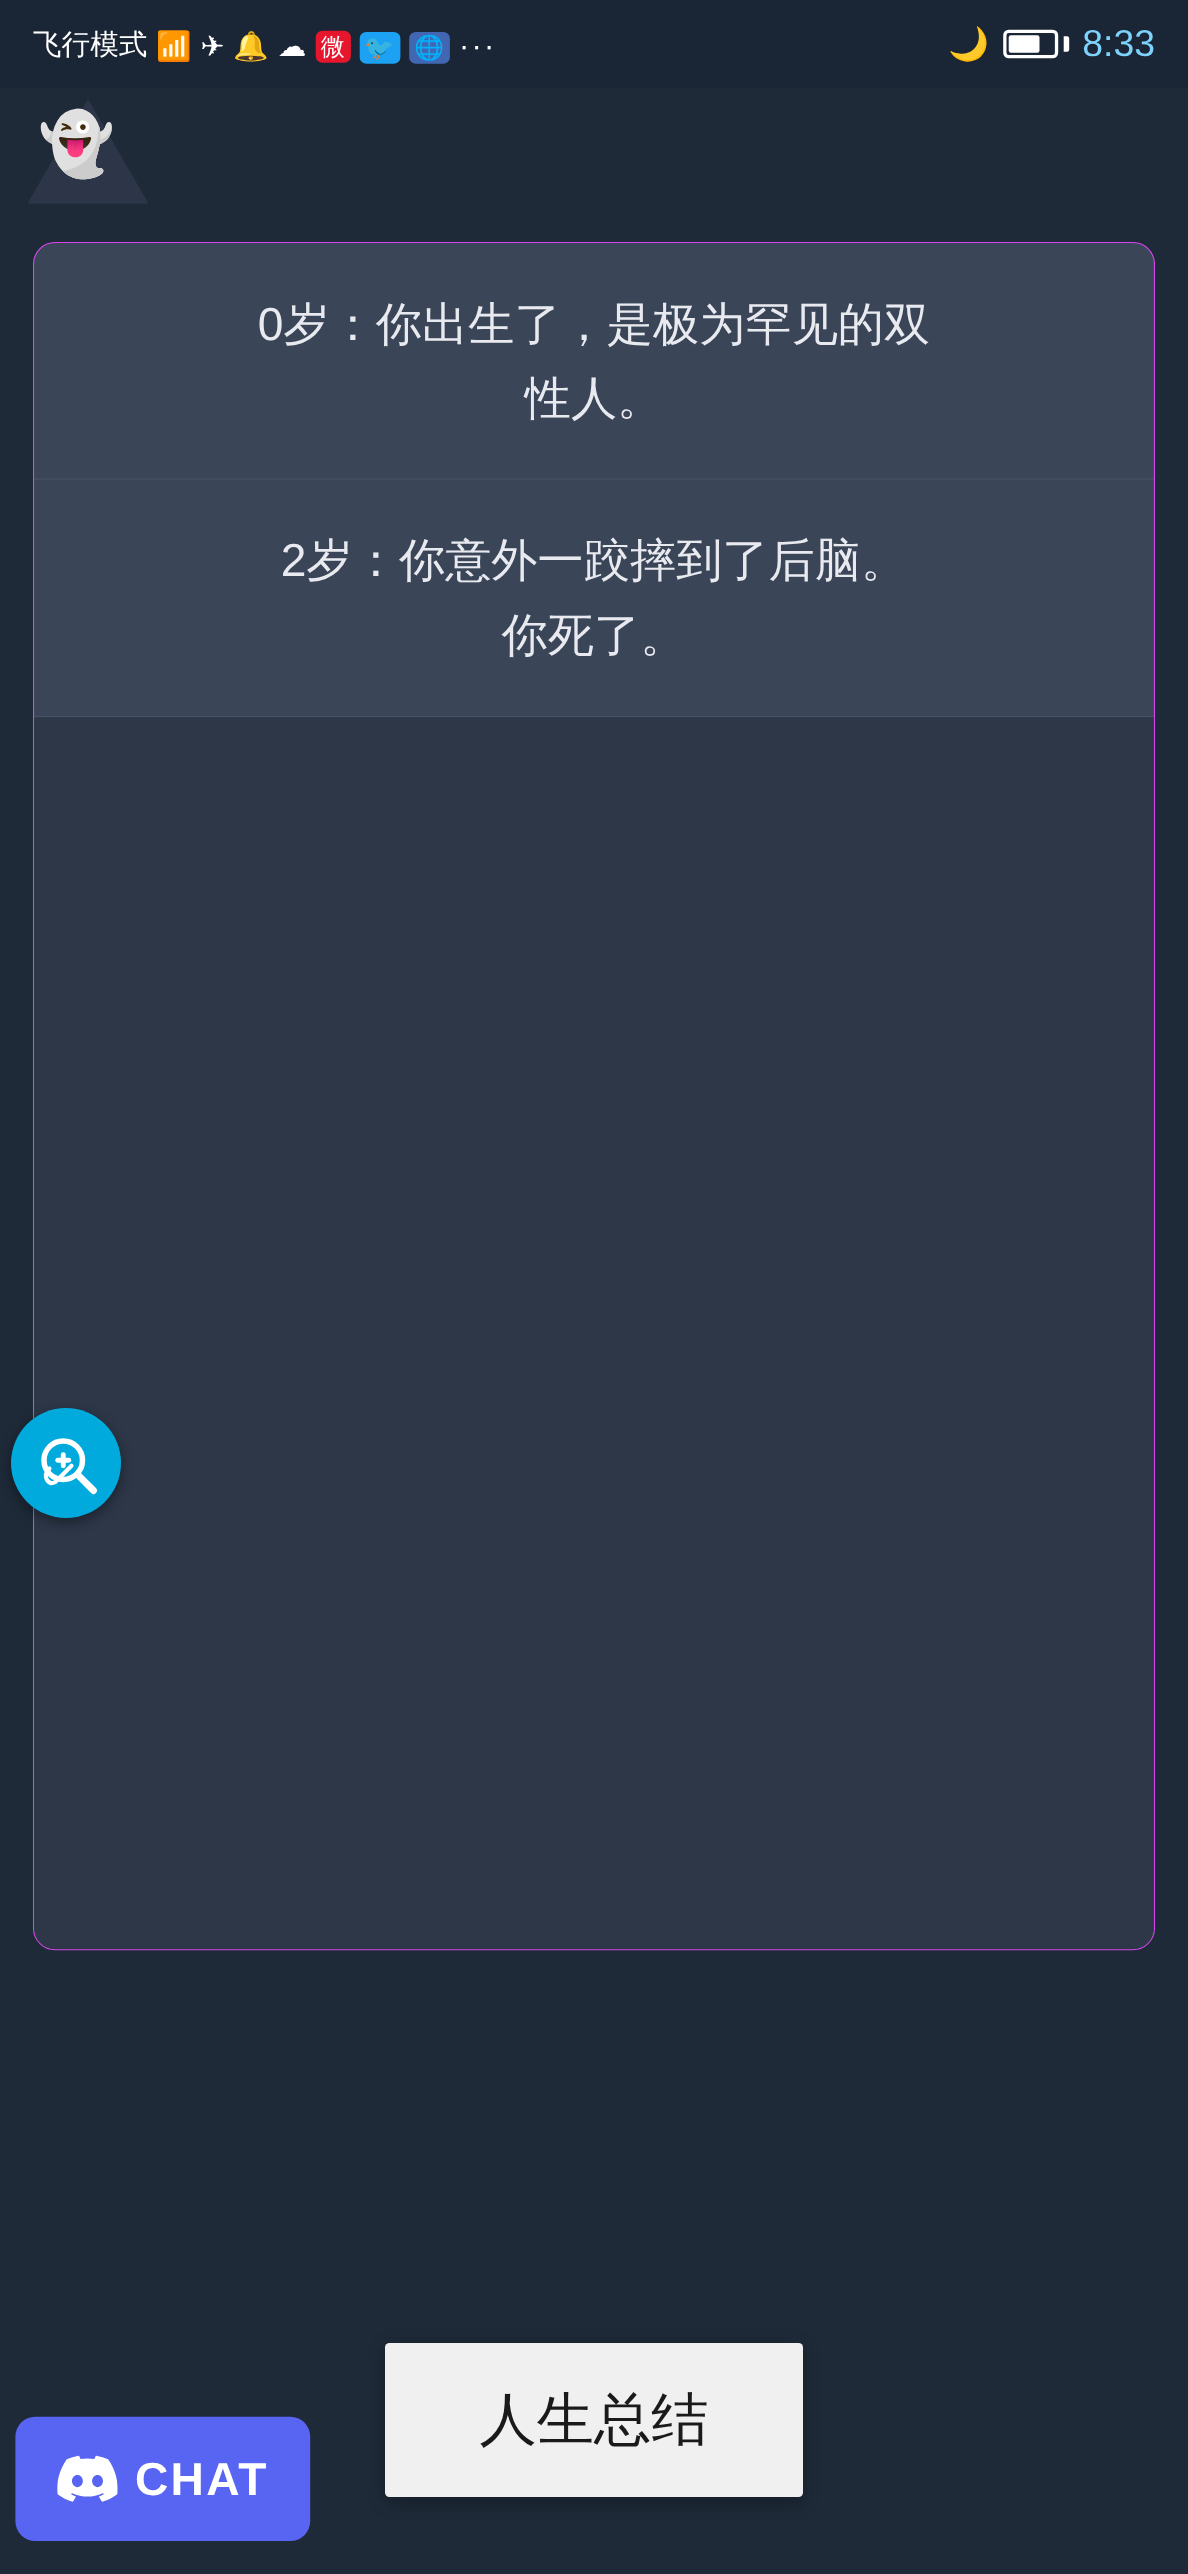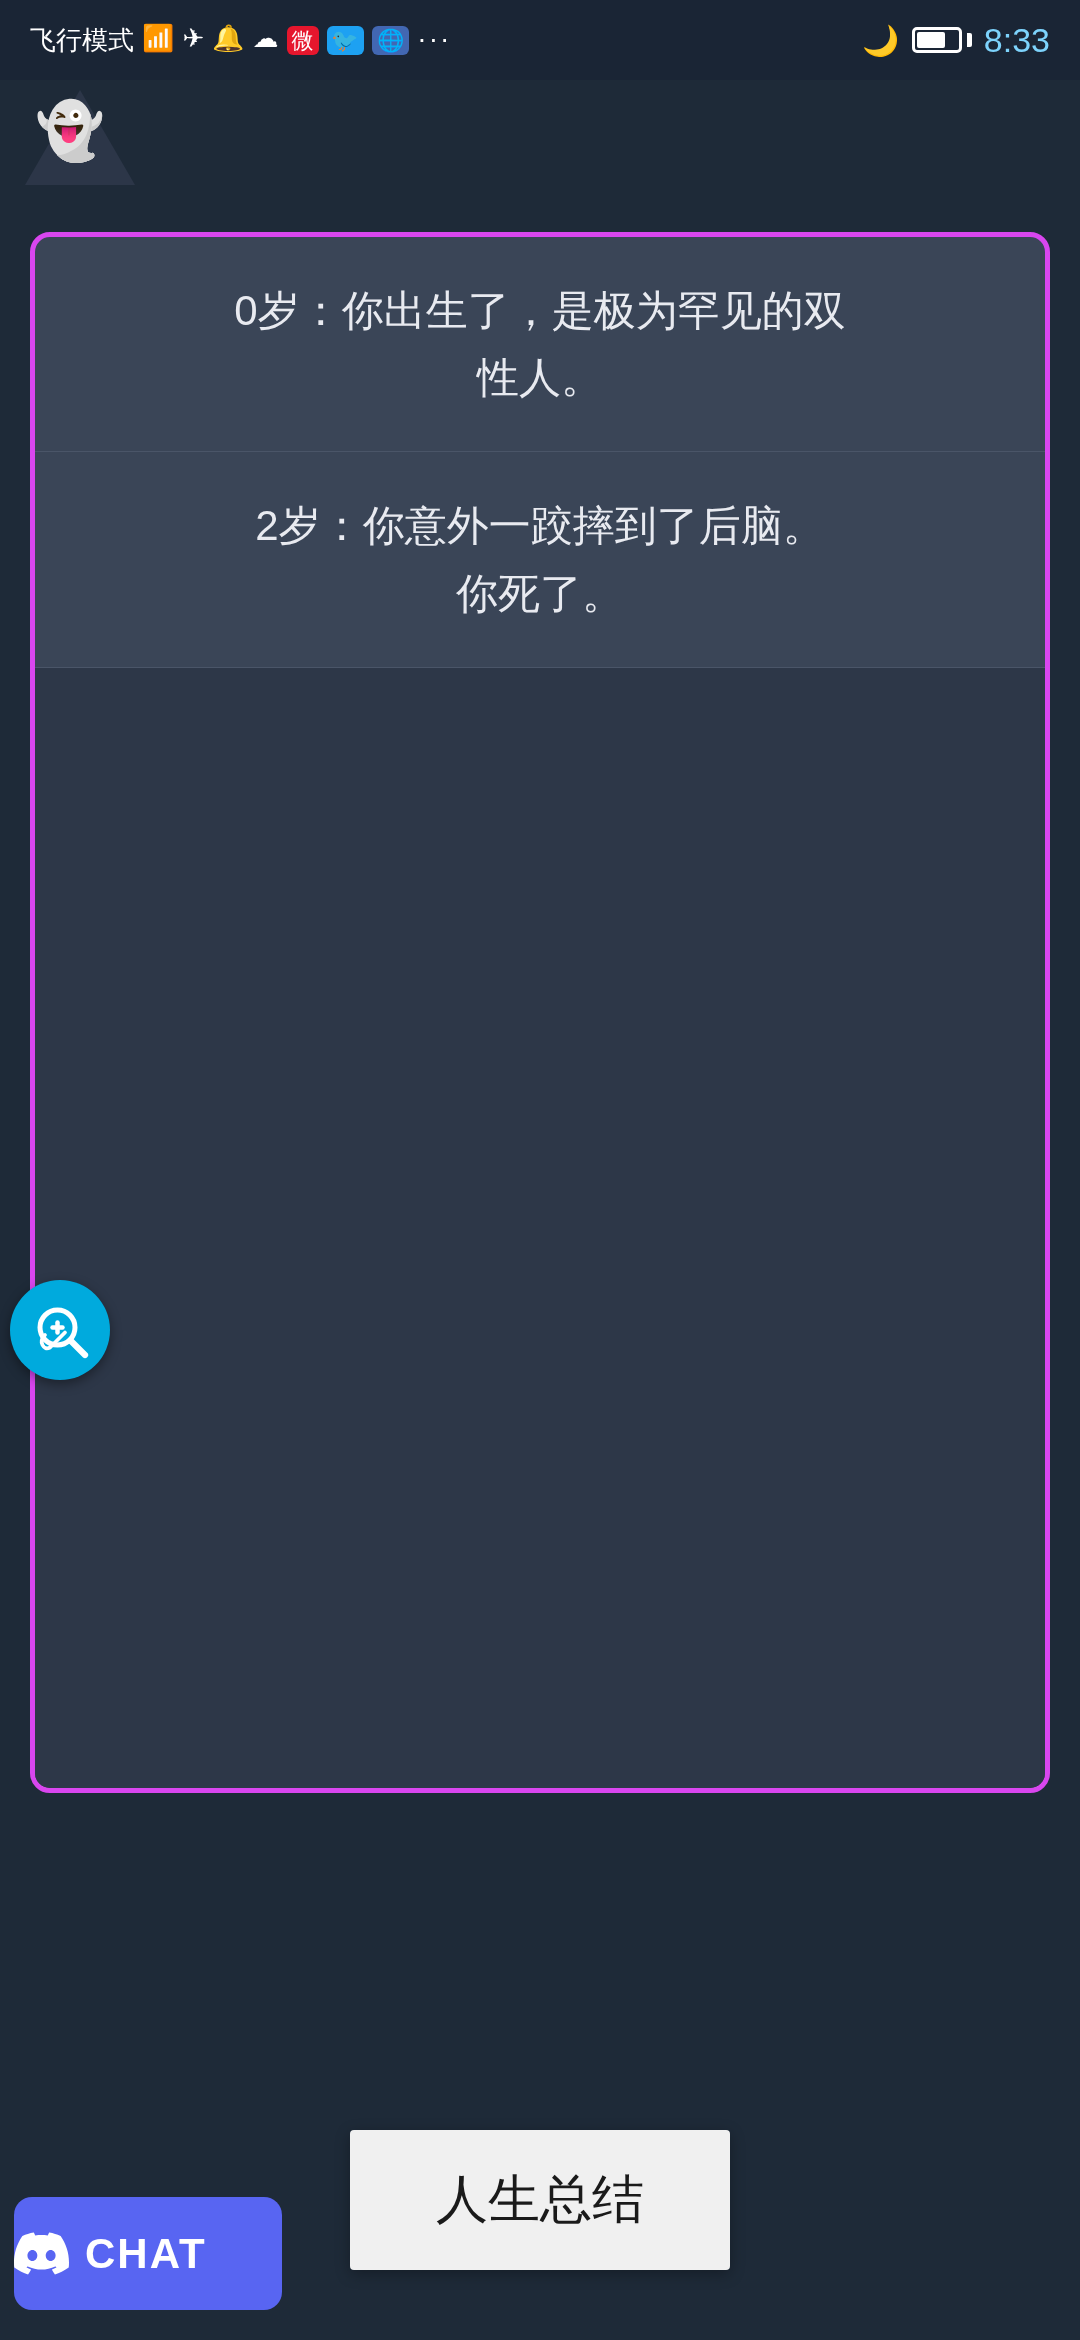--- a/index.html
+++ b/index.html
@@ -26,21 +26,21 @@
       display: flex;
       align-items: center;
       justify-content: space-between;
       padding: 0 30px;
       position: relative;
       z-index: 10;
     }
 
     .status-left {
       display: flex;
-      align-items: flex-start;
+      align-items: flex-end;
       gap: 8px;
       color: white;
       font-size: 28px;
     }
 
     .status-right {
       display: flex;
       align-items: center;
       gap: 12px;
       color: white;
@@ -91,25 +91,25 @@
     }
 
     .logo-container {
       width: 100px;
       height: 100px;
       position: relative;
     }
 
     
     .main-card {
-      margin: 32px 30px;
+      margin: 20px 30px;
       background-color: #3a4557;
       border-radius: 20px;
       overflow: hidden;
-      border: 5px solid #d946ef;
+      border: 1px solid #d946ef;
     }
 
     .event-row {
       padding: 40px 50px;
       border-bottom: 1px solid #4a5568;
       position: relative;
     }
 
     .event-row:last-child {
       border-bottom: none;
@@ -182,20 +182,21 @@
     .discord-btn {
       position: absolute;
       bottom: 30px;
       left: 14px;
       width: 268px;
       height: 113px;
       background-color: #5865f2;
       border-radius: 18px;
       display: flex;
       align-items: center;
+      justify-content: center;
       gap: 16px;
       cursor: pointer;
       z-index: 30;
     }
 
     .discord-logo {
       width: 55px;
       height: 55px;
     }
 

